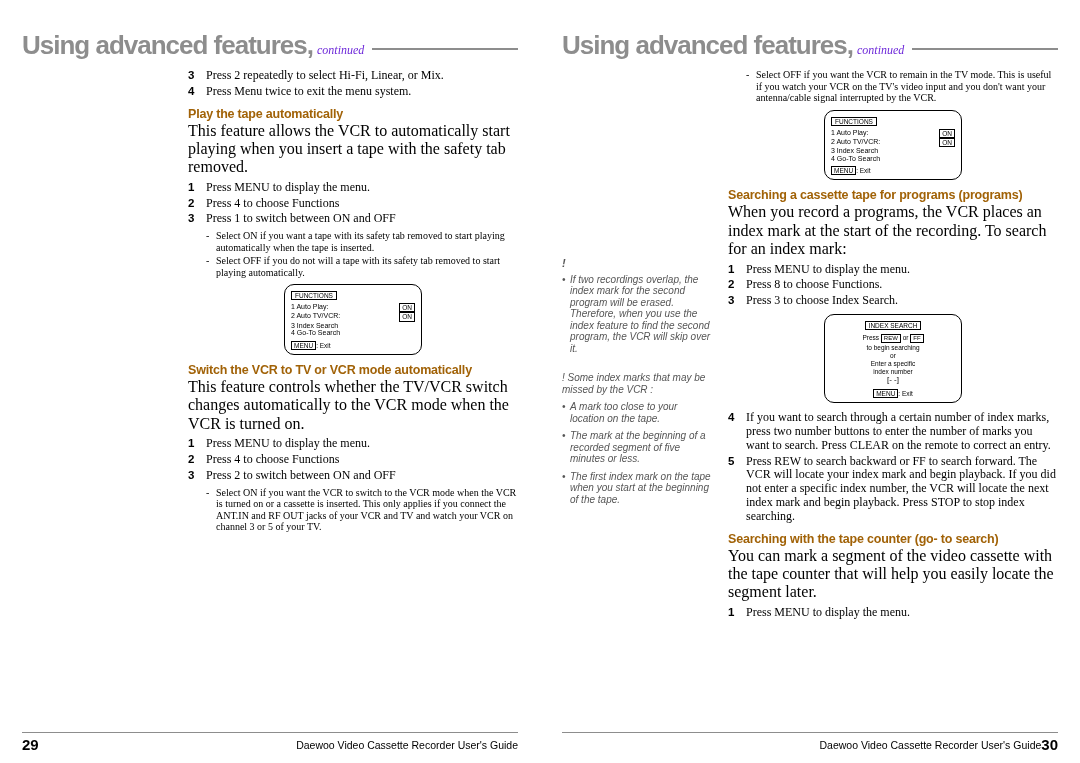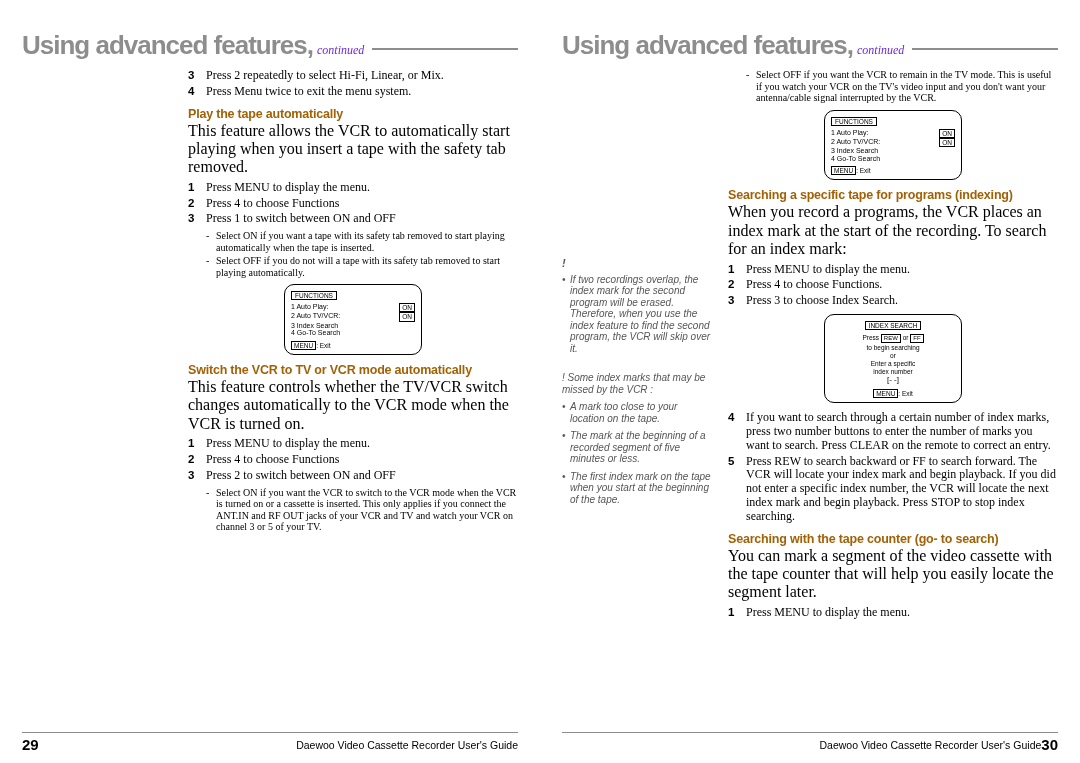--- a/index.html
+++ b/index.html
@@ -246,30 +246,30 @@
             </div>
           <div class="osd-row">
               <span class="osd-lbl">3 Index Search</span>
             </div>
           <div class="osd-row">
               <span class="osd-lbl">4 Go-To Search</span>
             </div>
           <div class="osd-menu-exit"><span class="mbox">MENU</span><span>: Exit</span></div>
         </div>
 
-        <div class="subhead">Searching a specific tape for programs (indexing)</div>
+        <div class="subhead">Searching a cassette tape for programs (programs)</div>
         <p class="para">When you record a programs, the VCR places an index mark at the start of the recording. To search for an index mark:</p>
         <ol class="steps">
           <li>
               <span class="num">1</span>
               <span class="txt">Press MENU to display the menu.</span>
             </li>
           <li>
               <span class="num">2</span>
-              <span class="txt">Press 4 to choose Functions.</span>
+              <span class="txt">Press 8 to choose Functions.</span>
             </li>
           <li>
               <span class="num">3</span>
               <span class="txt">Press 3 to choose Index Search.</span>
             </li>
         </ol>
 
         <div class="osd-box">
           <div style="text-align:center;"><span class="osd-title">INDEX SEARCH</span></div>
           <div class="osd-center">

